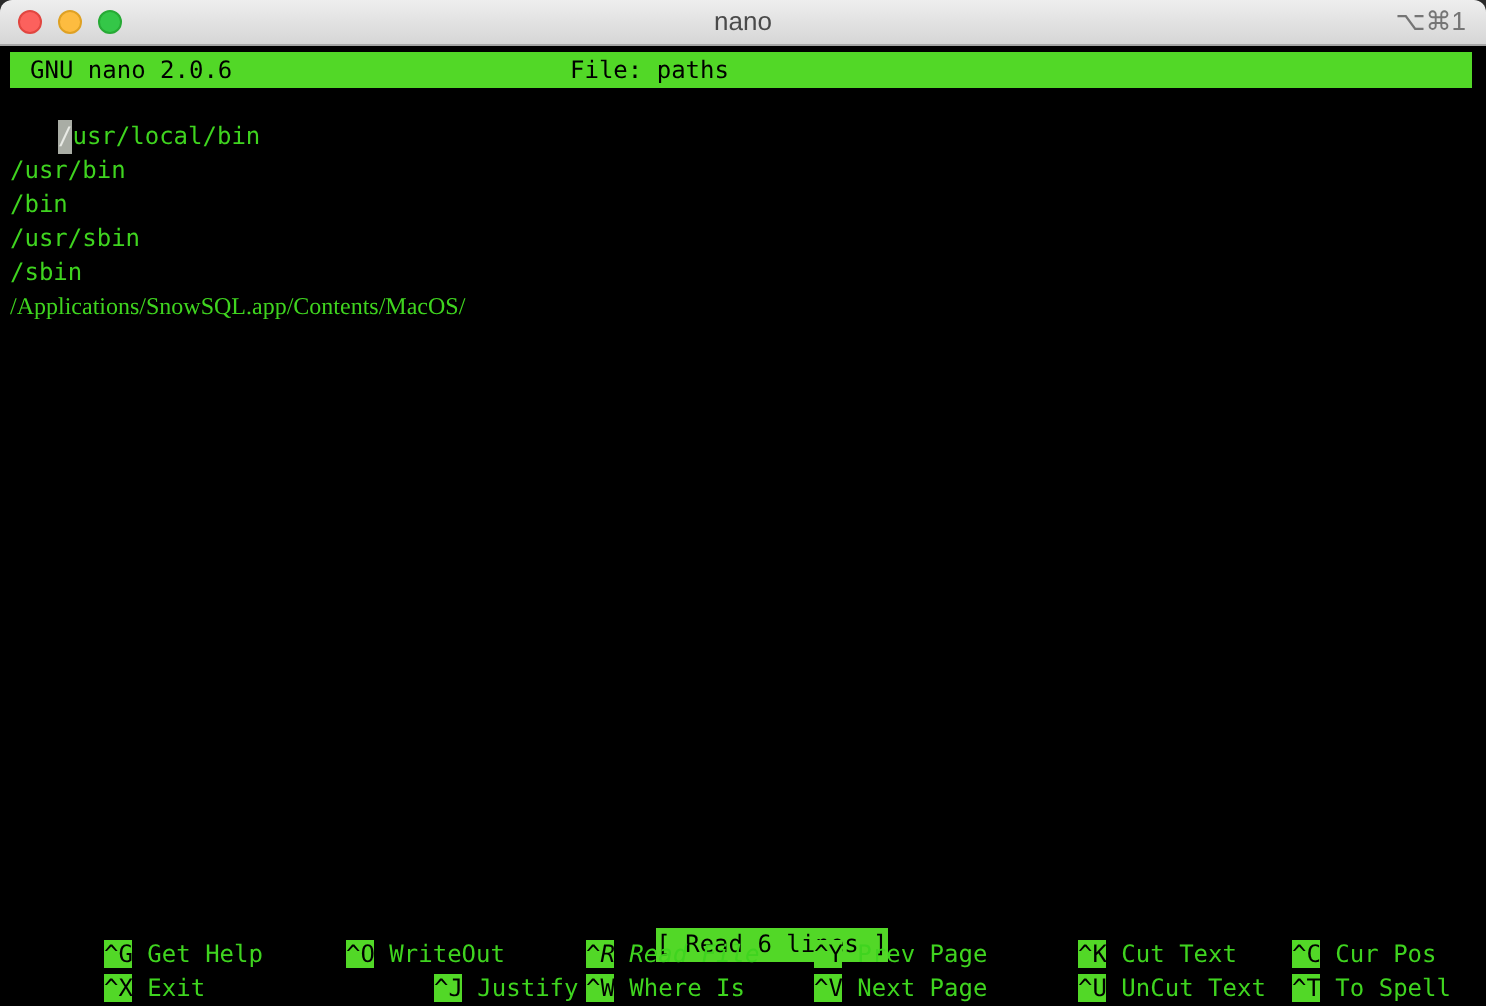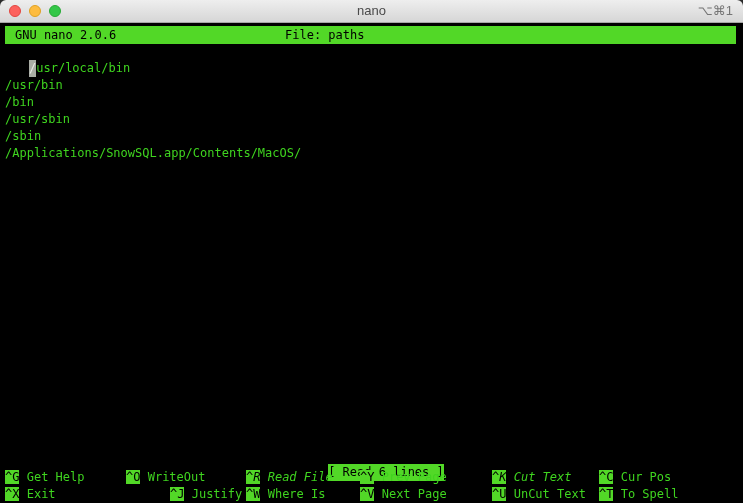--- a/index.html
+++ b/index.html
@@ -97,21 +97,21 @@
     height: 17px; line-height: 17px;
     text-align: center;
   }
   #status-line .msg {
     display: inline-block;
     background: #52d827;
     color: #000;
   }
   .sc {
     position: absolute;
-    height: 17px; line-height: 17px;
+    height: 17px; line-height: 17px; margin-left: 47px;
   }
   .sc-key {
     background: #52d827;
     color: #000;
   }
   .sc-label {
     color: #3fd41f;
   }
 </style>
 </head>
@@ -132,33 +132,33 @@
   <div id="nano-headerbar"></div>
   <div id="nano-version" class="mono">GNU nano 2.0.6</div>
   <div id="nano-file" class="mono">File: paths</div>
 
   <div id="editor-lines">
       <div class="term-line mono" style="top: 60px; padding-left: 24px;"><span class="cursor">/</span>usr/local/bin</div>
       <div class="term-line mono" style="top: 77px;">/usr/bin</div>
       <div class="term-line mono" style="top: 94px;">/bin</div>
       <div class="term-line mono" style="top: 111px;">/usr/sbin</div>
       <div class="term-line mono" style="top: 128px;">/sbin</div>
-      <div class="term-line mono" style="top: 145px;">/Applications/SnowSQL.app/Contents/MacOS/</div>
+      <div class="term-line mono" style="top: 145px; font-family: Liberation Serif, serif;">/Applications/SnowSQL.app/Contents/MacOS/</div>
     </div>
 
   <div id="status-line" class="mono">
     <span class="msg">[ Read 6 lines ]</span>
   </div>
 
   <div id="shortcut-area">
       <span class="sc mono" style="left: 5px; top: 469px;"><span class="sc-key">^G</span><span class="sc-label"> Get Help</span></span>
       <span class="sc mono" style="left: 126px; top: 469px;"><span class="sc-key">^O</span><span class="sc-label"> WriteOut</span></span>
       <span class="sc mono" style="left: 246px; top: 469px; font-style: italic;"><span class="sc-key">^R</span><span class="sc-label"> Read File</span></span>
       <span class="sc mono" style="left: 360px; top: 469px;"><span class="sc-key">^Y</span><span class="sc-label"> Prev Page</span></span>
-      <span class="sc mono" style="left: 492px; top: 469px; font-style: italic;"><span class="sc-key">^K</span><span class="sc-label"> Cut Text</span></span>
+      <span class="sc mono" style="left: 492px; top: 469px;"><span class="sc-key">^K</span><span class="sc-label"> Cut Text</span></span>
       <span class="sc mono" style="left: 599px; top: 469px;"><span class="sc-key">^C</span><span class="sc-label"> Cur Pos</span></span>
       <span class="sc mono" style="left: 5px; top: 486px;"><span class="sc-key">^X</span><span class="sc-label"> Exit</span></span>
       <span class="sc mono" style="left: 126px; top: 486px; padding-left: 44px;"><span class="sc-key">^J</span><span class="sc-label"> Justify</span></span>
       <span class="sc mono" style="left: 246px; top: 486px;"><span class="sc-key">^W</span><span class="sc-label"> Where Is</span></span>
       <span class="sc mono" style="left: 360px; top: 486px;"><span class="sc-key">^V</span><span class="sc-label"> Next Page</span></span>
       <span class="sc mono" style="left: 492px; top: 486px;"><span class="sc-key">^U</span><span class="sc-label"> UnCut Text</span></span>
       <span class="sc mono" style="left: 599px; top: 486px;"><span class="sc-key">^T</span><span class="sc-label"> To Spell</span></span>
     </div>
 
 </div>

